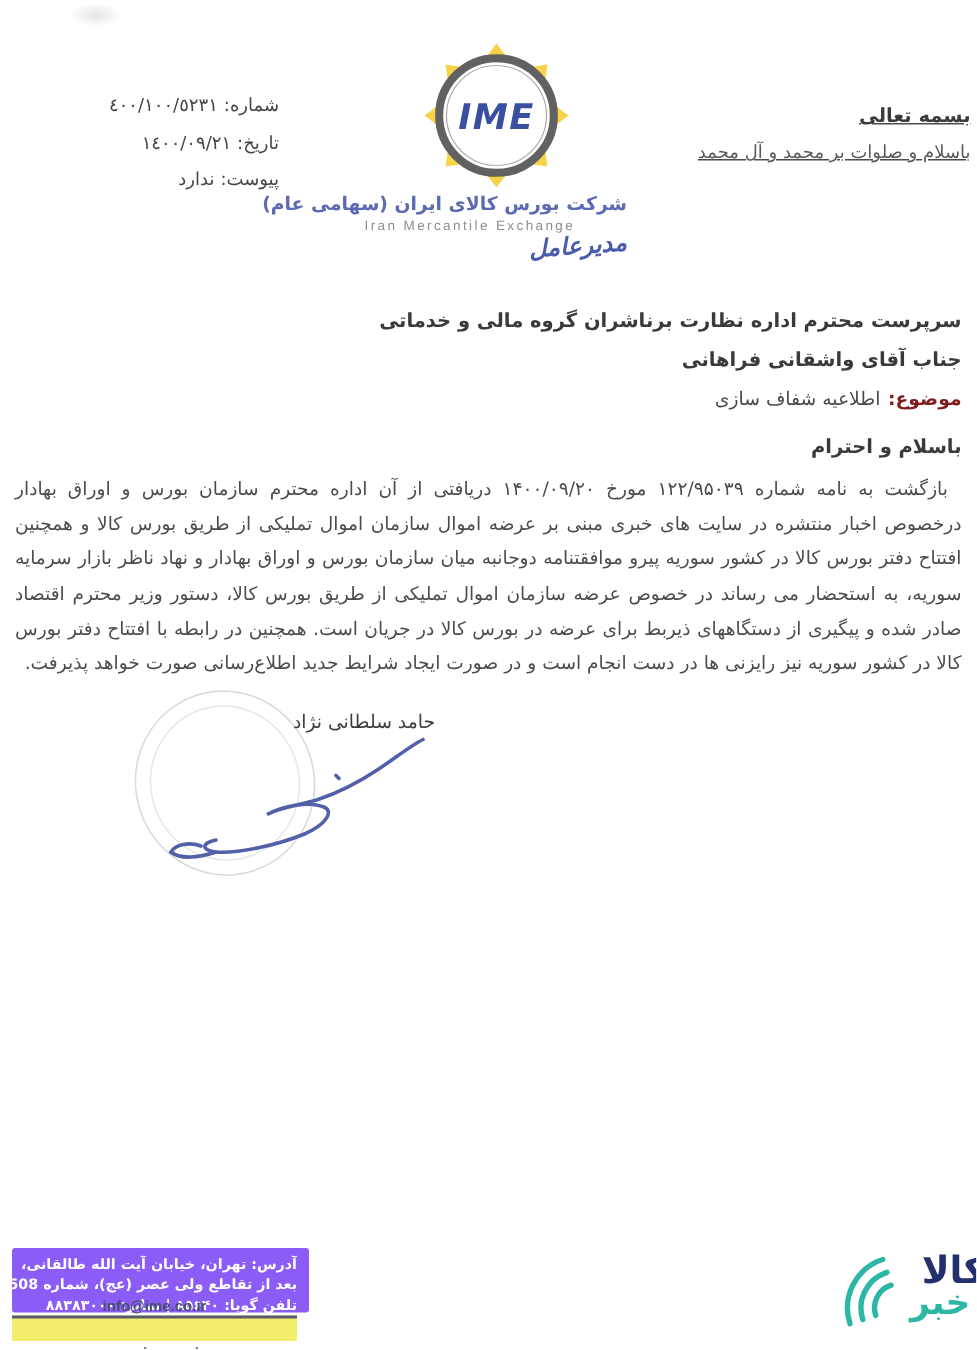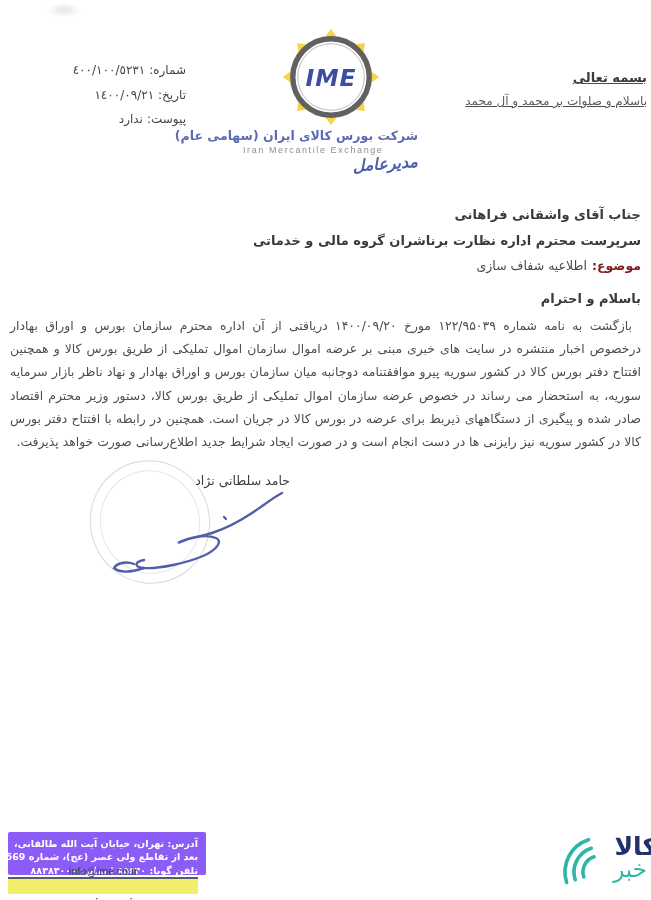--- a/index.html
+++ b/index.html
@@ -108,21 +108,21 @@
   }
   
   .watermark{position:absolute;right:0;bottom:0;width:96px;height:92px;overflow:hidden;}
   .wm-arcs{position:absolute;left:2px;top:18px;}
   .wm-line1{
     position:absolute;right:-6px;top:26px;
     direction:rtl;font-size:25px;font-weight:bold;color:#23306b;line-height:25px;
   }
   .wm-line2{
     position:absolute;right:4px;top:50px;
-    direction:rtl;font-size:23px;font-weight:normal;color:#2cb7a5;line-height:23px;
+    direction:rtl;font-size:23px;font-weight:bold;color:#2cb7a5;line-height:23px;
   }
 </style>
 </head>
 <body>
 
 <div class="page">
 
   <div class="smudge"></div>
 
   <div class="meta">
@@ -157,22 +157,22 @@
     <div class="company-en">Iran Mercantile Exchange</div>
     <div class="role-script">مدیرعامل</div>
   </div>
 
   <div class="bless">
     <div class="bismillah">بسمه تعالی</div>
     <div class="salawat">باسلام و صلوات بر محمد و آل محمد</div>
   </div>
 
   <div class="recipient">
+    <div>سرپرست محترم اداره نظارت برناشران گروه مالی و خدماتی</div>
     <div>جناب آقای واشقانی فراهانی</div>
-    <div>سرپرست محترم اداره نظارت برناشران گروه مالی و خدماتی</div>
   </div>
 
   <div class="subject">
     <span class="subject-label">موضوع:</span><span>اطلاعیه شفاف سازی</span>
   </div>
 
   <div class="greeting">باسلام و احترام</div>
 
   <div class="body-text">بازگشت به نامه شماره ۱۲۲/۹۵۰۳۹ مورخ ۱۴۰۰/۰۹/۲۰ دریافتی از آن اداره محترم سازمان بورس و اوراق بهادار درخصوص اخبار منتشره در سایت های خبری مبنی بر عرضه اموال سازمان اموال تملیکی از طریق بورس کالا و همچنین افتتاح دفتر بورس کالا در کشور سوریه پیرو موافقتنامه دوجانبه میان سازمان بورس و اوراق بهادار و نهاد ناظر بازار سرمایه سوریه، به استحضار می رساند در خصوص عرضه سازمان اموال تملیکی از طریق بورس کالا، دستور وزیر محترم اقتصاد صادر شده و پیگیری از دستگاههای ذیربط برای عرضه در بورس کالا در جریان است. همچنین در رابطه با افتتاح دفتر بورس کالا در کشور سوریه نیز رایزنی ها در دست انجام است و در صورت ایجاد شرایط جدید اطلاع‌رسانی صورت خواهد پذیرفت.</div>
 
@@ -181,21 +181,21 @@
     <g fill="none" stroke="#3a4a9e" stroke-width="2.4" stroke-linecap="round" opacity="0.88">
       <path d="M 178 6 C 170 10 160 18 148 26 C 136 34 120 42 108 46 C 96 50 82 51 74 56 C 86 50 102 47 112 51 C 119 54 113 63 99 69 C 82 76 56 82 40 81 C 30 80 30 75 40 73"></path>
       <path d="M 40 81 C 28 85 16 86 10 81 C 13 76 22 74 30 77"></path>
       <path d="M 120 30 l 2 2"></path>
     </g>
   </svg>
   <div class="stamp"></div>
 
   <div class="footer-blue">
     <div>آدرس: تهران، خیابان آیت الله طالقانی،</div>
-    <div>بعد از تقاطع ولی عصر (عج)، شماره 569</div>
+    <div>بعد از تقاطع ولی عصر (عج)، شماره 508</div>
     <div>تلفن گویا: ۸۵۶۴۰ | نمابر: ۸۸۳۸۳۰۰۰</div>
   </div>
   <div class="footer-yellow">
     <span>info@ime.co.ir</span>
     <span>www.ime.co.ir</span>
   </div>
 
   <div class="watermark">
     <svg class="wm-arcs" width="62" height="62" viewBox="0 0 62 62">
       <g fill="none" stroke="#2cb7a5" stroke-width="3.6" stroke-linecap="round" transform="rotate(-18,42,46)">

